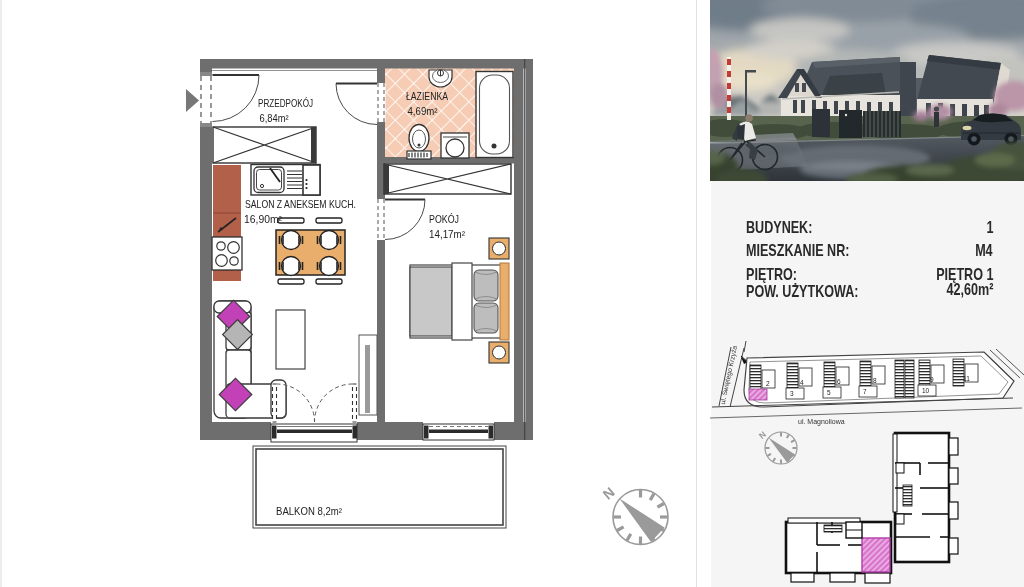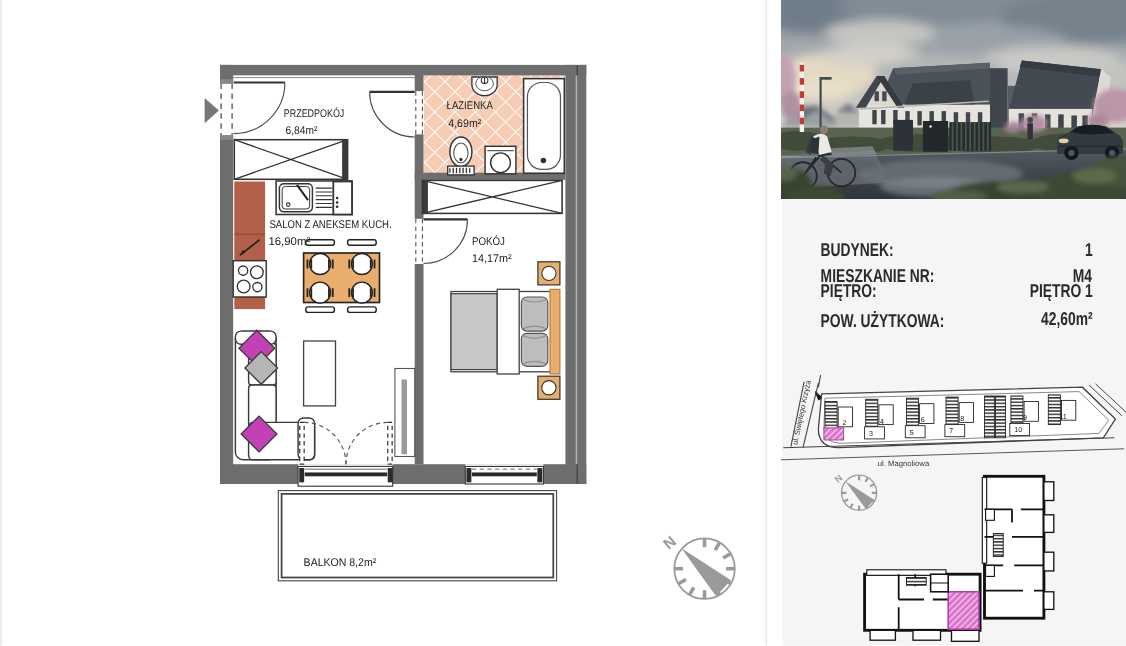--- a/index.html
+++ b/index.html
@@ -187,21 +187,21 @@
 </svg>
 
 <div class="row" style="top:216px">
     <b>BUDYNEK:</b>
     <i>1</i>
   </div>
 <div class="row" style="top:239px">
     <b>MIESZKANIE NR:</b>
     <i>M4</i>
   </div>
-<div class="row" style="top:253px">
+<div class="row" style="top:263px">
     <b>PIĘTRO:</b>
     <i>PIĘTRO 1</i>
   </div>
 <div class="row" style="top:280px">
     <b>POW. UŻYTKOWA:</b>
     <i style="top:-2px">42,60m²</i>
   </div>
 
 <svg class="abs" style="left:710px;top:340px" width="314" height="247" viewBox="710 340 314 247">
 <defs>

